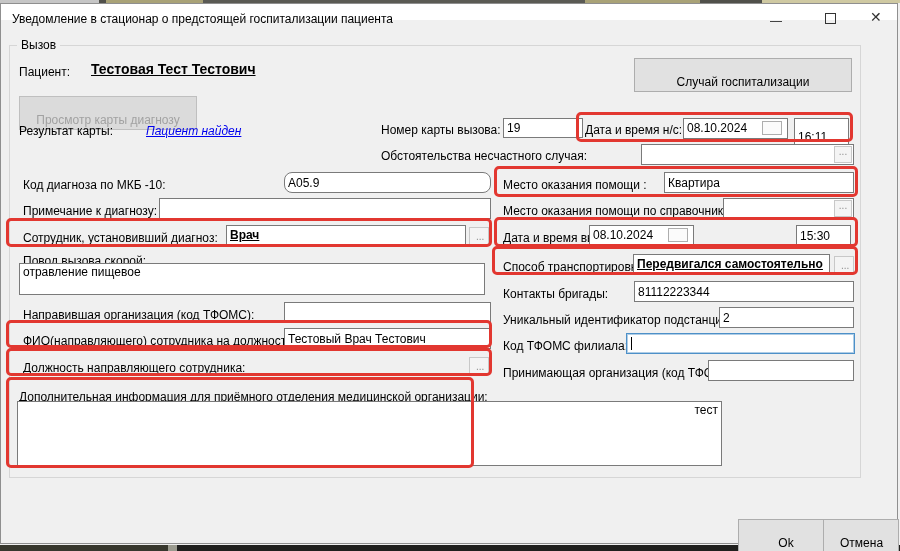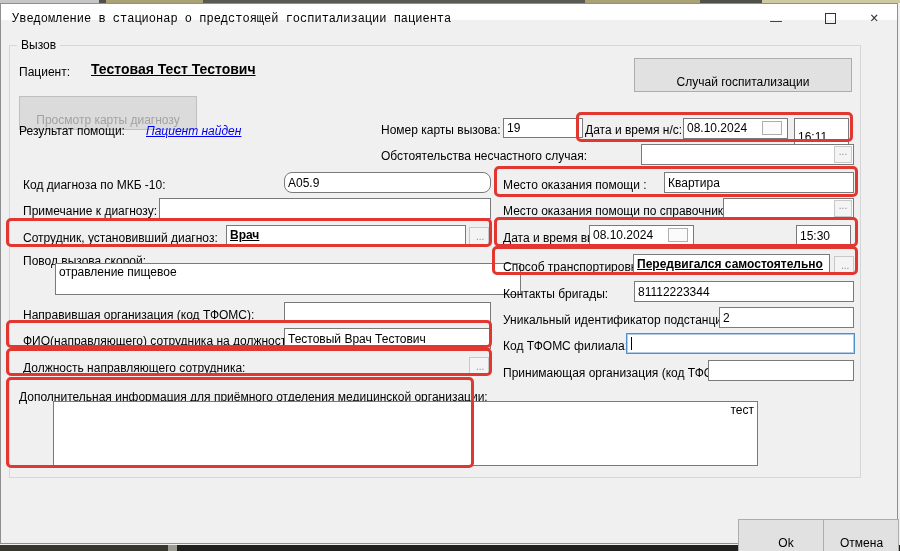--- a/index.html
+++ b/index.html
@@ -10,21 +10,21 @@
     font-size:12px;color:#000;
   }
   .abs{position:absolute;box-sizing:border-box;}
   .lbl{white-space:nowrap;line-height:14px;}
   .txt{
     background:#fff;border:1px solid #7a7a7a;font-size:12px;
     padding:2px 3px;box-sizing:border-box;
     font-family:"Liberation Sans","DejaVu Sans",sans-serif;line-height:15px;
   }
   input.txt{outline:none;}
-  textarea.txt{resize:none;outline:none;padding:1px 3px;margin-left:36px;}
+  textarea.txt{resize:none;outline:none;padding:1px 3px;}
   .linkval{font-weight:bold;text-decoration:underline;white-space:nowrap;cursor:pointer;}
   .red{
     border:3px solid #e23730;border-radius:5px;pointer-events:none;z-index:30;
     background:transparent;
   }
   .btn{
     background:#e1e1e1;border:1px solid #adadad;font-size:12px;text-align:center;
     font-family:"Liberation Sans","DejaVu Sans",sans-serif;cursor:pointer;padding:16px;
   }
   .btn.disabled{background:#dbdbdb;border-color:#bfbfbf;color:#a2a2a2;cursor:default;}
@@ -43,37 +43,37 @@
 </head>
 <body>
 
 <div class="abs" style="left:0;top:0;width:900px;height:3px;
      background:linear-gradient(90deg,#c6c6c6 0 99px,#50504a 99px 106px,#a9a277 106px 203px,#5a5a54 203px 585px,#a9a277 585px 700px,#50504a 700px 762px,#cfc9a2 762px 100%);"></div>
 <div class="abs" style="left:0;top:545px;width:900px;height:6px;
      background:linear-gradient(90deg,#37372d 0 168px,#9a9a8e 168px 177px,#20201e 177px 100%);"></div>
 
 <div class="abs win" style="left:0;top:3px;width:898px;height:541px;">
 
-  <div class="abs titlebar" style="left:0;top:0;width:896px;height:16px;font-family:Liberation Mono, monospace;">
+  <div class="abs titlebar" style="left:0;top:0;width:896px;height:16px;">
     <div class="abs lbl" style="left:11px;top:8px;">Уведомление в стационар о предстоящей госпитализации пациента</div>
     <div class="abs" style="left:769px;top:17px;width:12px;height:1px;background:#444;"></div>
     <div class="abs" style="left:824px;top:9px;width:11px;height:11px;border:1px solid #333;"></div>
     <div class="abs" style="left:869px;top:5px;font-size:14px;color:#333;cursor:pointer;">✕</div>
   </div>
 
   <div class="abs groupbox" style="left:8px;top:41px;width:852px;height:433px;"></div>
   <div class="abs lbl grouplabel" style="left:16px;top:34px;">Вызов</div>
 
   <div class="abs lbl" style="left:18px;top:61px;">Пациент:</div>
   <div class="abs linkval" style="left:90px;top:57px;font-size:14px;">Тестовая Тест Тестович</div>
   <button class="abs btn" style="left:633px;top:54px;width:218px;height:24px;">Случай госпитализации</button>
 
   <button class="abs btn disabled" style="left:18px;top:92px;width:178px;height:25px;">Просмотр карты диагнозу</button>
 
-  <div class="abs lbl" style="left:18px;top:120px;">Результат помощи:</div>
+  <div class="abs lbl" style="left:18px;top:120px;">Результат карты:</div>
   <div class="abs lbl linkblue" style="left:145px;top:120px;">Пациент найден</div>
 
   <div class="abs lbl" style="left:380px;top:119px;">Номер карты вызова:</div>
   <input type="text" class="abs txt" style="left: 502px; top: 114px; width: 80px; height: 20px;" value="19">
 
   <div class="abs lbl" style="left:584px;top:119px;">Дата и время н/с:</div>
   <div class="abs txt" style="left:682px;top:114px;width:105px;height:21px;">
     <span>08.10.2024</span>
     <span class="abs datesq" style="right:5px;top:2px;width:20px;height:14px;"></span>
   </div>

